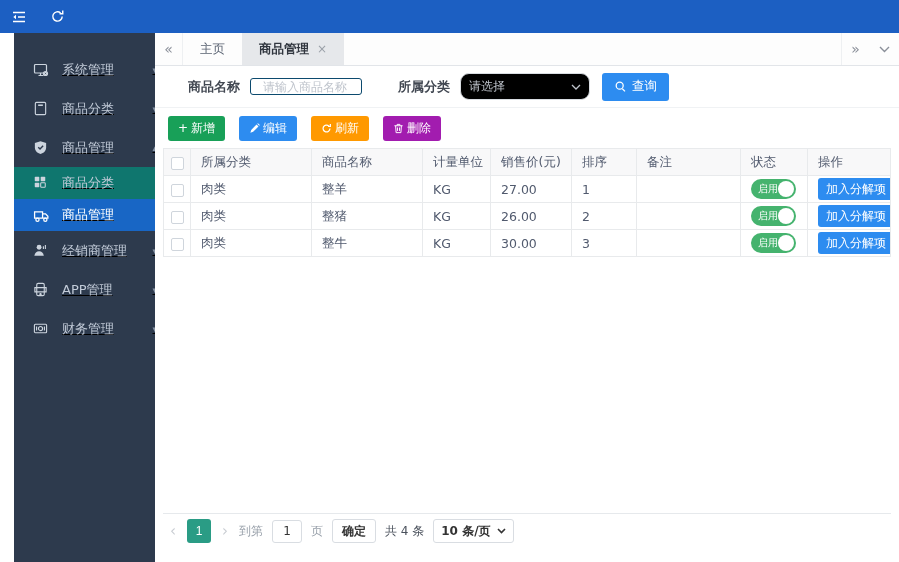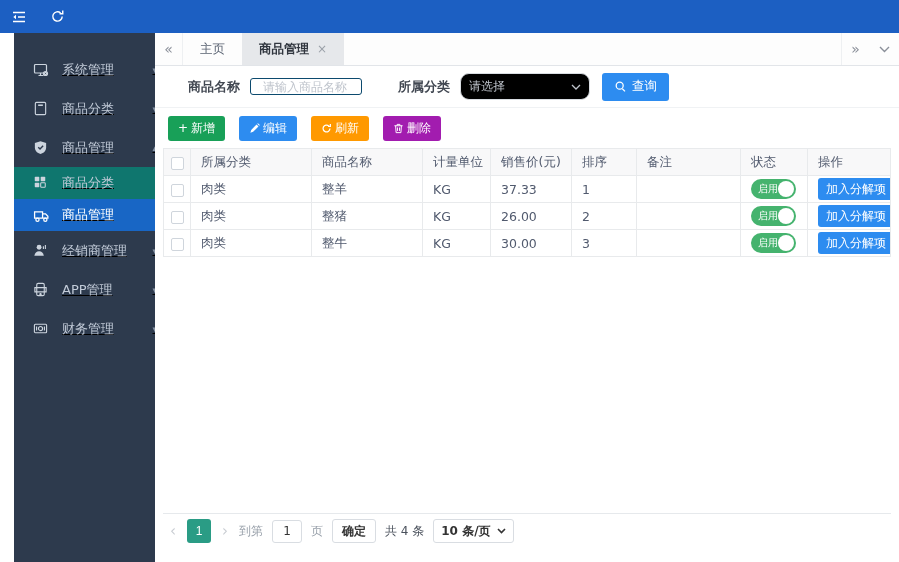--- a/index.html
+++ b/index.html
@@ -288,21 +288,21 @@
             <th>状态</th>
             <th>操作</th>
           </tr>
         </thead>
         <tbody>
           <tr>
             <td class="cell-check"><span class="checkbox"></span></td>
             <td>肉类</td>
             <td>整羊</td>
             <td>KG</td>
-            <td>37.33</td>
+            <td>27.00</td>
             <td>1</td>
             <td></td>
             <td><span class="switch">
                   <span class="switch-label">启用</span>
                   <span class="switch-knob"></span>
                 </span></td>
             <td><button class="btn btn-row-action">加入分解项</button></td>
           </tr>
           <tr>
             <td class="cell-check"><span class="checkbox"></span></td>

